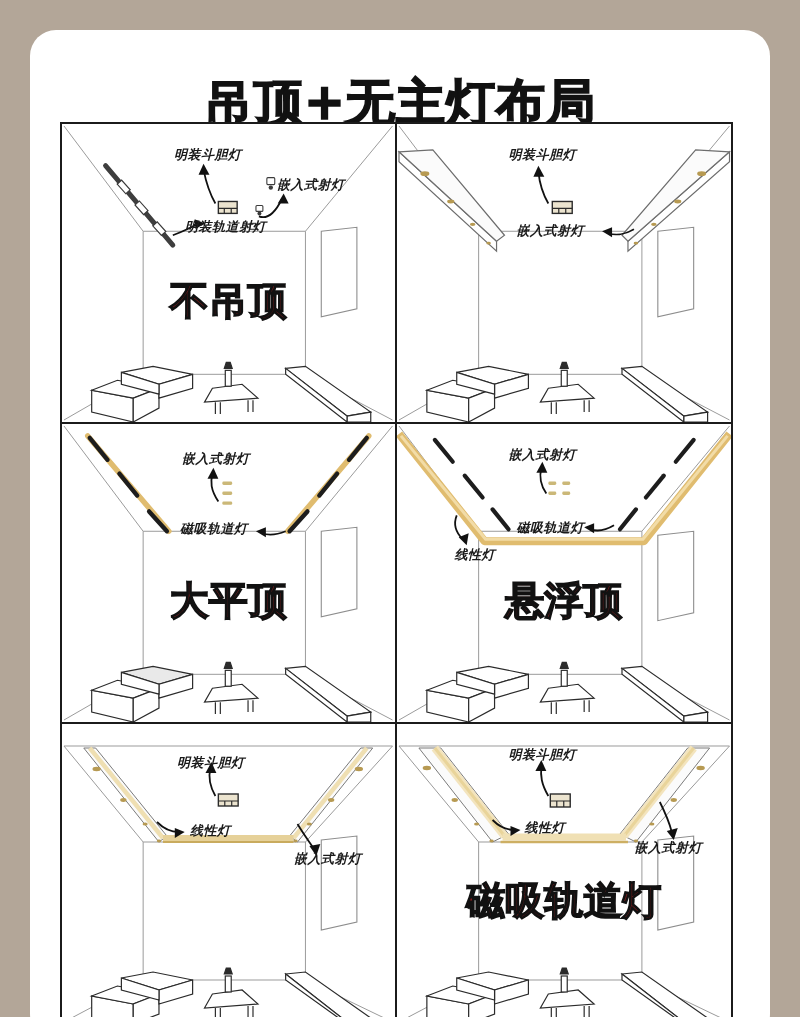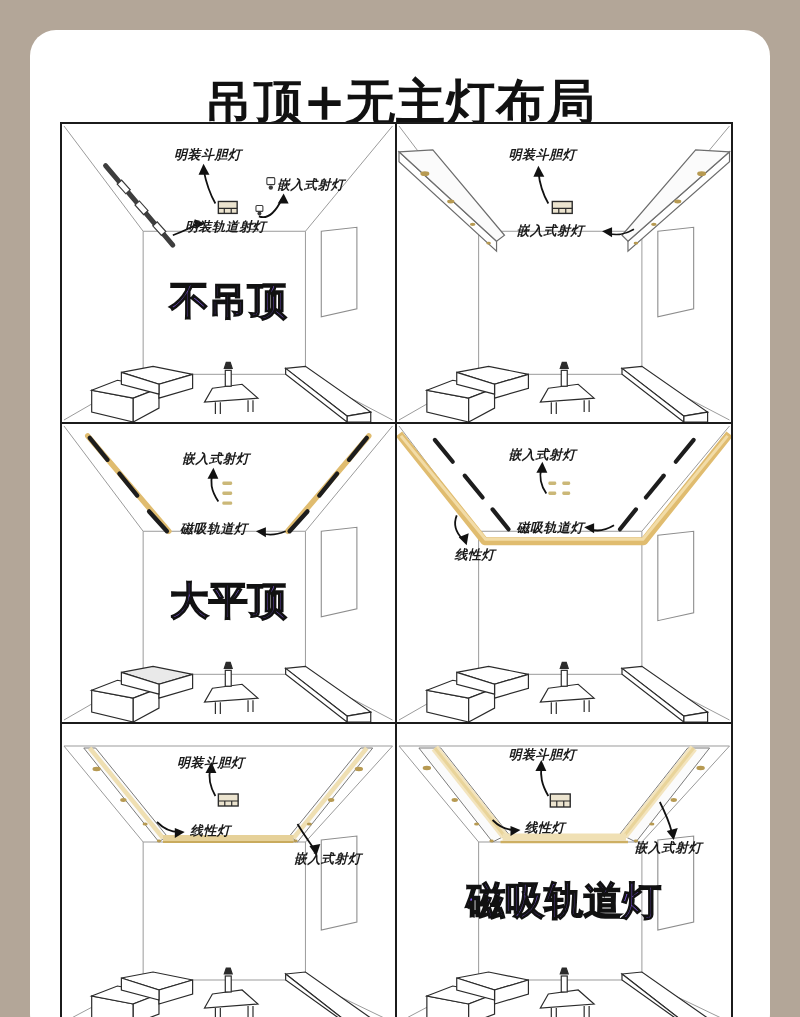--- a/index.html
+++ b/index.html
@@ -16,21 +16,21 @@
     background: #ffffff;
     border-radius: 26px;
     overflow: hidden;
   }
   #page-title {
     position: absolute;
     left: 0; top: 40px;
     width: 740px;
     text-align: center;
     font-size: 49px;
-    font-weight: 400;
+    font-weight: 700;
     letter-spacing: 1px;
     color: #111111;
     font-family: "DejaVu Sans", "Liberation Sans", sans-serif;
     -webkit-text-stroke: 1.6px #111111;
   }
   #grid {
     position: absolute;
     left: 30px;  
     top: 92px;   
     width: 673px;
@@ -52,21 +52,21 @@
   .cell:nth-child(2n) { border-right: none; }
   .cell:nth-child(5), .cell:nth-child(6) { border-bottom: none; }
   .scene { position: absolute; left: 0; top: 0; width: 100%; height: 100%; }
   .cell-title {
     position: absolute;
     left: 0; right: 0;
     top: 150px;
     text-align: center;
     font-size: 39px;
     font-weight: 900;
-    color: #8b5cf6;
+    color: #7f1d1d;
     font-family: "DejaVu Sans", "Liberation Sans", sans-serif;
     -webkit-text-stroke: 1.4px #111;
     letter-spacing: 0px;
     pointer-events: none;
   }
   .lbl {
     position: absolute;
     font-size: 13px;
     font-weight: 700;
     font-style: italic;
@@ -353,20 +353,21 @@
           <path d="M155 280 L155 292 M160 280 L160 292 M188 278 L188 290 M193 278 L193 290"></path>
           <rect x="165" y="248" width="6" height="16"></rect>
           <path d="M164 246 L172 246 L170 240 L166 240 Z" fill="#2b2b2b"></path>
         </g>
         <g fill="#ffffff" stroke="#2b2b2b" stroke-width="1.2">
           <path d="M226 246 L246 244 L312 290 L288 294 Z"></path>
           <path d="M288 294 L288 300 L312 300 L312 290 Z"></path>
           <path d="M226 246 L226 252 L288 300 L288 294 Z"></path>
         </g>
       </svg>
+      <div class="cell-title">悬浮顶</div>
       <div class="lbl" style="left:112px; top:22px;">嵌入式射灯</div>
       <div class="lbl" style="left:120px; top:95px;">磁吸轨道灯</div>
       <div class="lbl" style="left:58px; top:122px;">线性灯</div>
     </div>
 
     <div class="cell">
       <svg class="scene" viewBox="0 0 336 300" preserveAspectRatio="none">
         <g stroke="#9a9a9a" stroke-width="1" fill="none">
           <path d="M2 22 L82 118"></path>
           <path d="M334 22 L246 118"></path>

